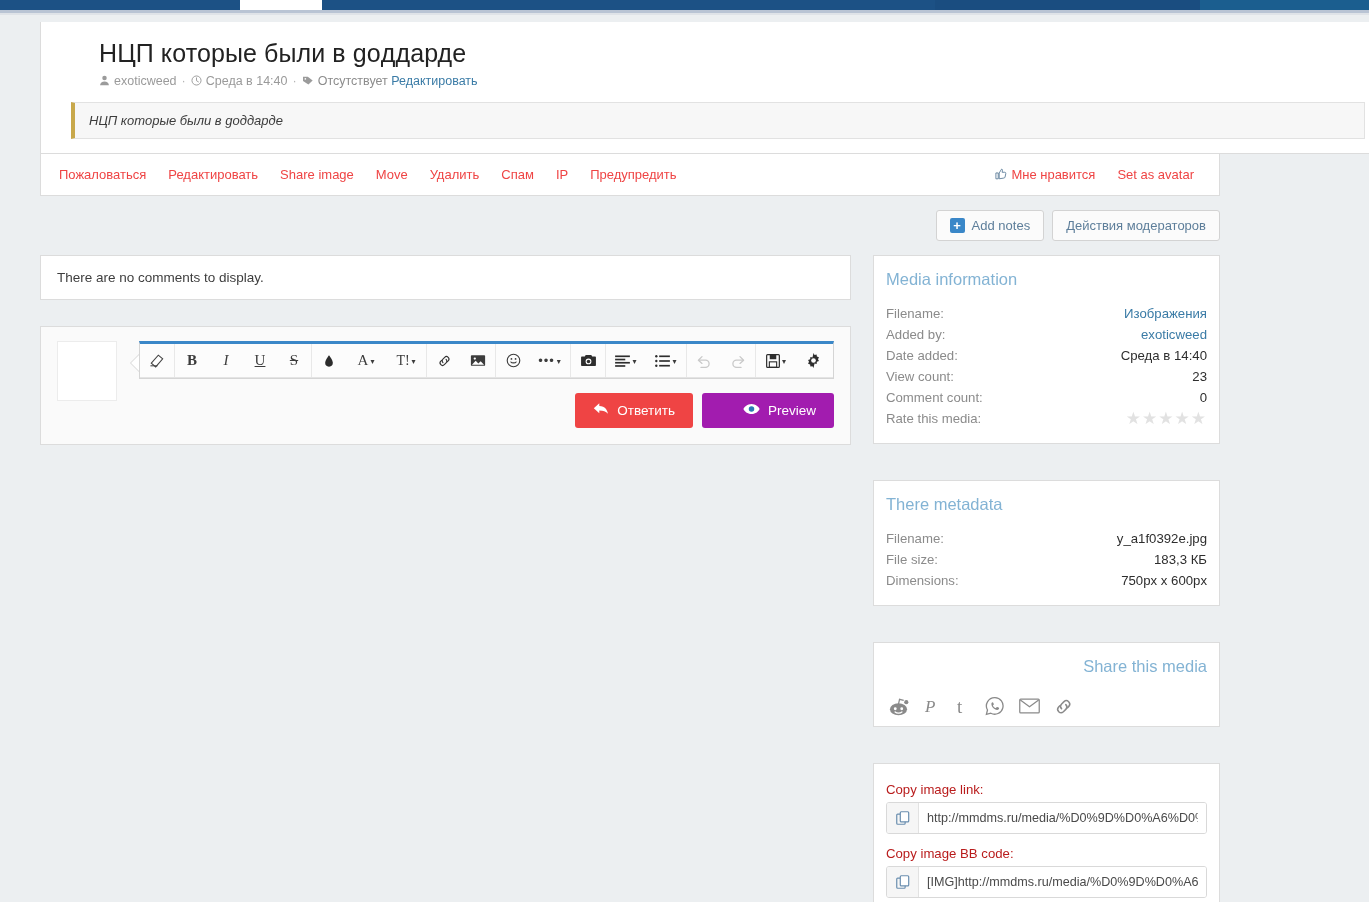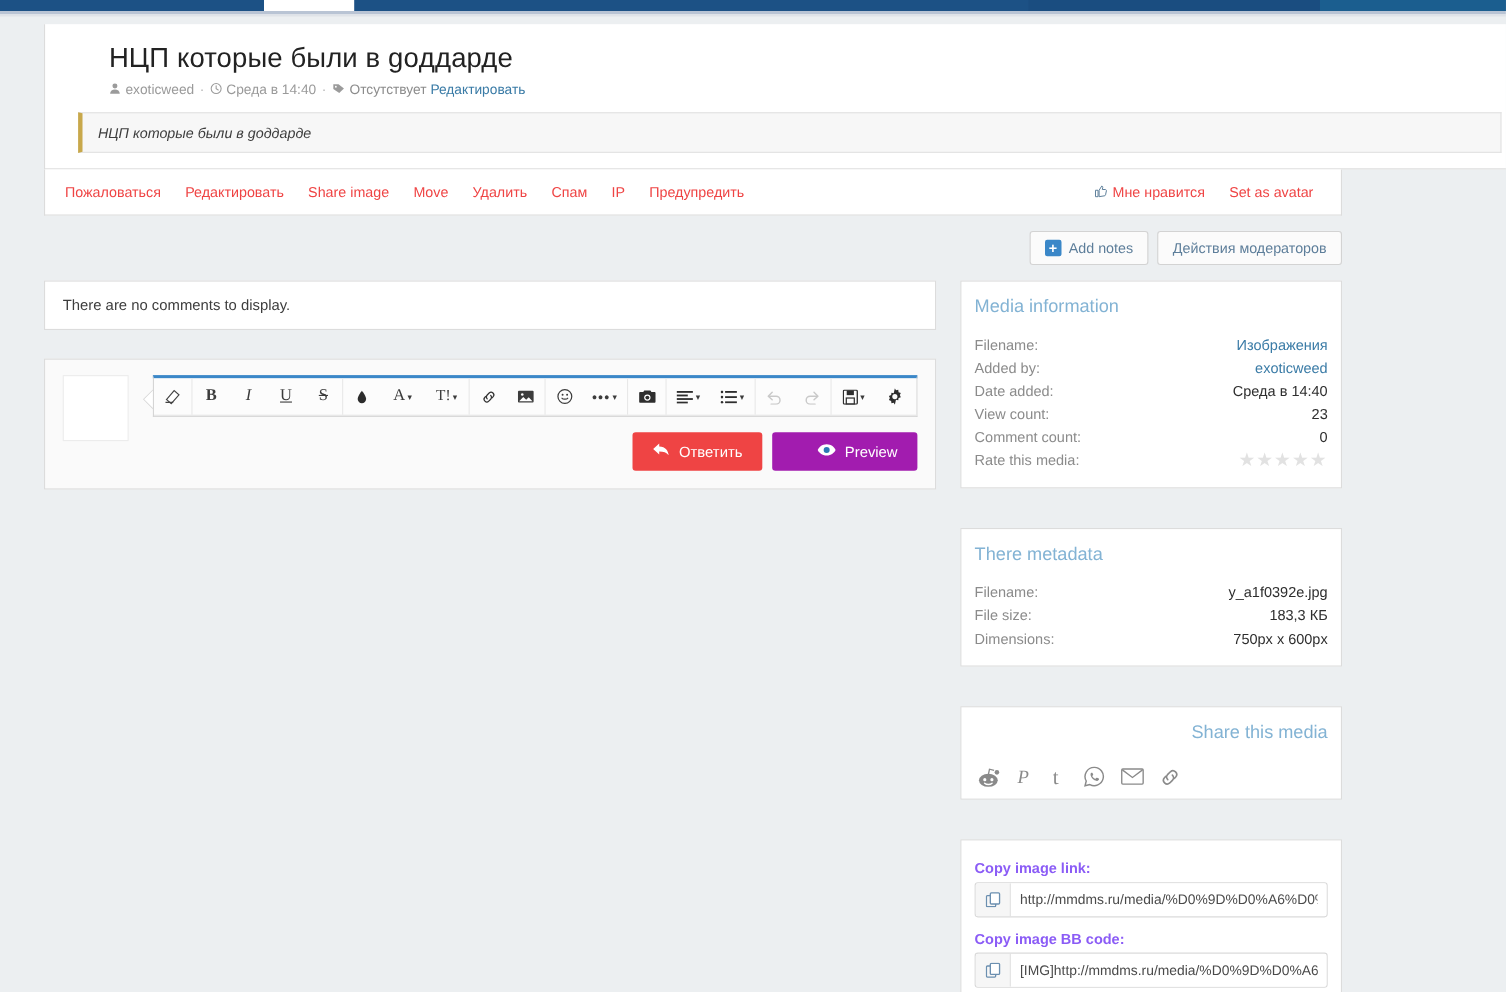--- a/index.html
+++ b/index.html
@@ -147,21 +147,21 @@
   .kv { display:flex; justify-content:space-between; font-size:13.2px; line-height:21px; }
   .kv .k { color:#8b8b8b; }
   .kv .v { color:#2e2e2e; }
   .kv .v a { color:#3a7ba6; text-decoration:none; }
   .stars { color:#e2e2e2; font-size:17px; letter-spacing:1px; line-height:18px; }
 
   .sharerow { display:flex; gap:14px; align-items:center; padding:6px 2px 4px 2px; }
   .sharerow .sicon { color:#8a8a8a; cursor:pointer; display:flex; align-items:center; }
 
   .copyblock { margin-top:6px; }
-  .copyblock .lbl { font-size:13.2px; color:#8b5cf6; margin-bottom:5px;font-weight:bold; }
+  .copyblock .lbl { font-size:13.2px; color:#b91c1c; margin-bottom:5px; }
   .copyfield {
     display:flex; border:1px solid #d9d9d9; border-radius:3px; overflow:hidden;
     background:#fff; height:30px; align-items:stretch;
   }
   .copyfield .cbtn {
     width:31px; background:#f6f6f6; border-right:1px solid #e2e2e2;
     display:flex; align-items:center; justify-content:center; color:#6b8fb0; cursor:pointer;
   }
   .copyfield input {
     flex:1; border:none; outline:none; font-size:12.6px; color:#4a4a4a;

